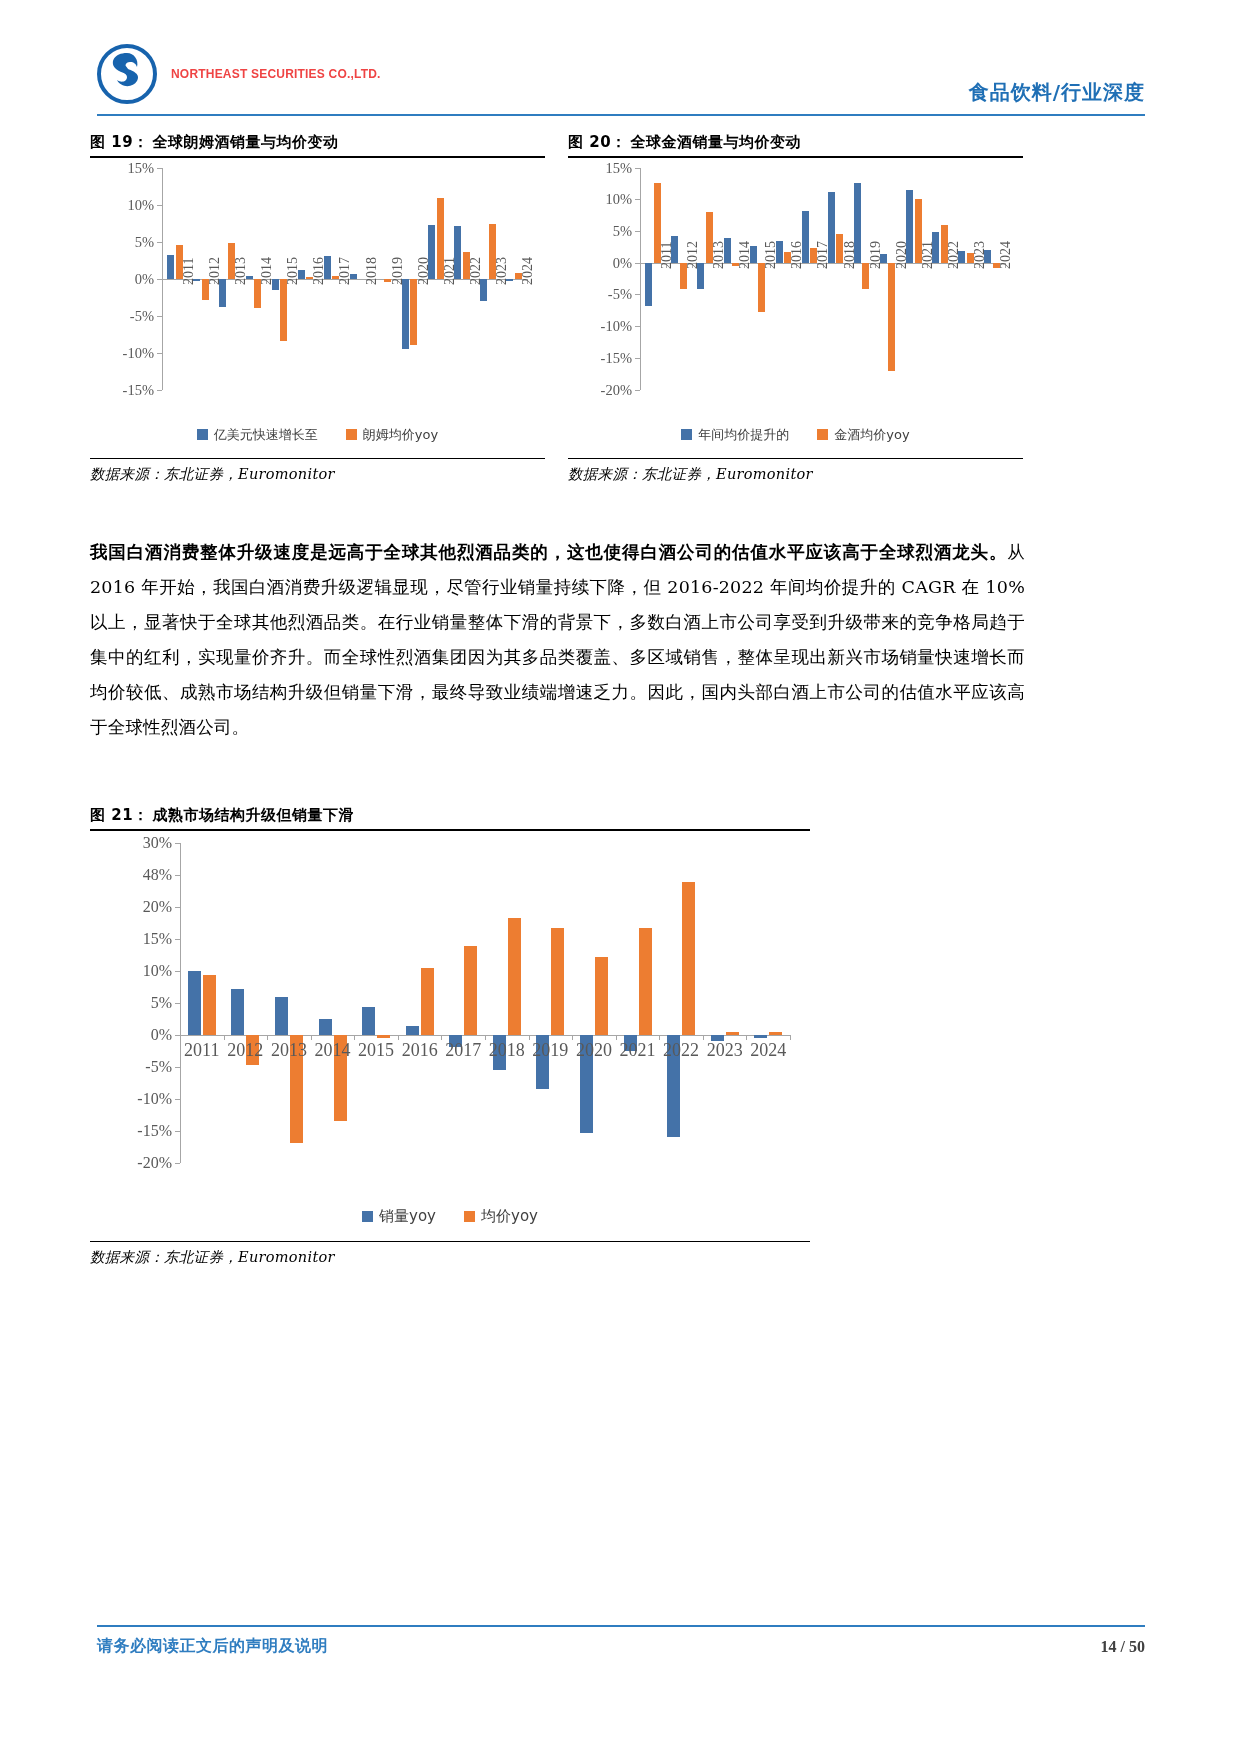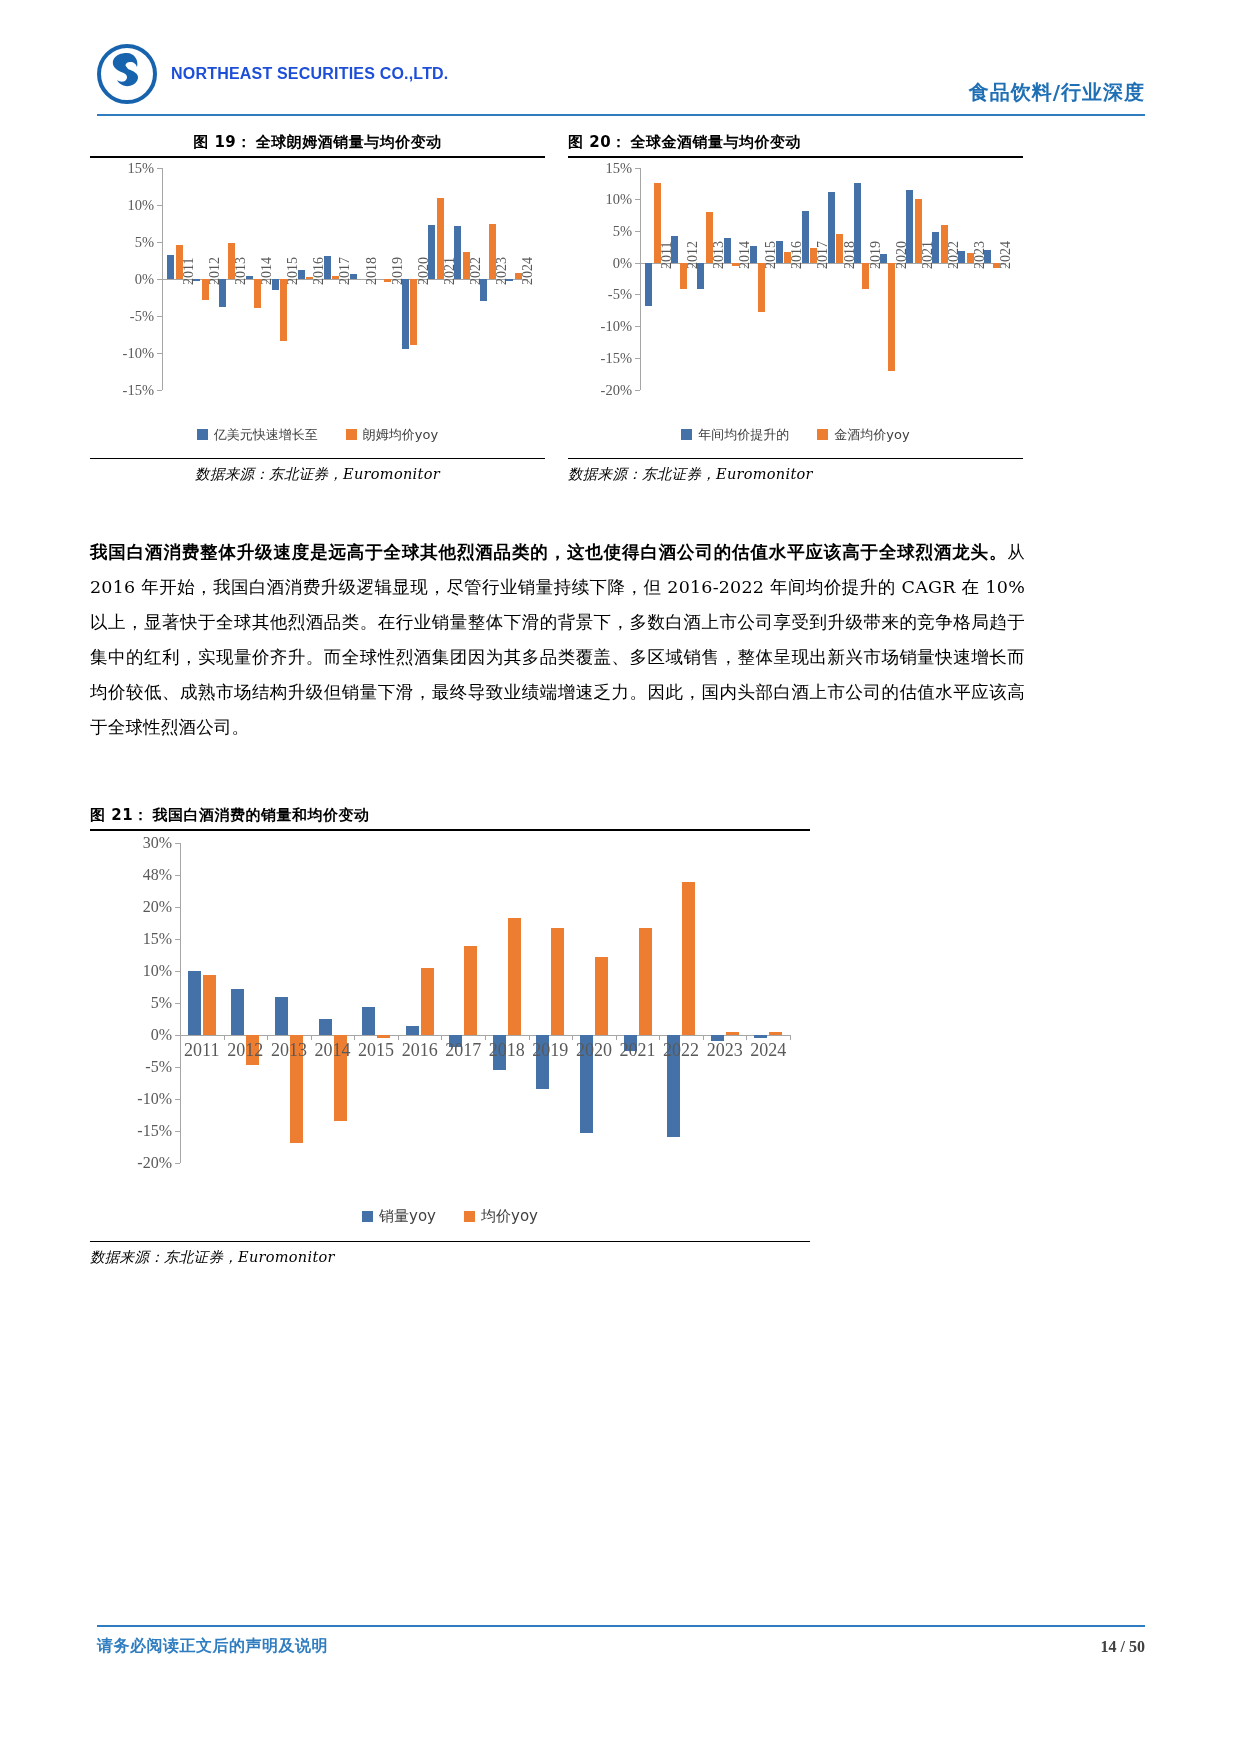--- a/index.html
+++ b/index.html
@@ -21,22 +21,22 @@
   .logo-wrap { display:flex; align-items:center; gap:14px; }
   .logo-mark { width:60px; height:60px; flex:0 0 60px; position:relative; }
   .logo-text { display:flex; flex-direction:column; justify-content:center; gap:2px; }
   .logo-cn {
     font-family:"DejaVu Sans", sans-serif;
     font-weight:bold; font-size:30px; letter-spacing:1px;
     color:#1a1a1a; line-height:1.05;
   }
   .logo-en {
     font-family:"Liberation Sans", sans-serif;
-    font-weight:bold; font-size:16px; letter-spacing:0.2px;
-    color:#1d4ed8; line-height:1.05;
+    font-weight:bold; font-size:12px; letter-spacing:0.2px;
+    color:#ef4444; line-height:1.05;
   }
   .header-right {
     font-family:"DejaVu Sans", sans-serif;
     font-weight:bold; font-size:20px; color:#1f6fb5;
     letter-spacing:1px; align-self:flex-end; padding-bottom:4px;
   }
   .header-rule {
     position:absolute; left:97px; top:114px; width:1048px; height:2px;
     background:#2f7dc0;
   }
@@ -49,21 +49,21 @@
   }
   .fig-title .num { margin-right:4px; }
   .fig-rule { height:1.6px; background:#000; margin-top:4px; }
   .src-rule { height:1px; background:#000; }
   .src-line {
     font-family:"DejaVu Serif", serif;
     font-size:14.5px; color:#000; font-style:italic;
     padding-top:6px; letter-spacing:0.3px;
   }
 
-  #fig19 { position:absolute; left:90px; top:133px; width:455px;text-align:center; }
+  #fig19 { position:absolute; left:90px; top:133px; width:455px; }
   #fig20 { position:absolute; left:568px; top:133px; width:455px; }
   #fig21 { position:absolute; left:90px; top:806px; width:720px; }
 
   .chart-area { position:relative; }
 
   
   .plot { position:relative; }
   .axis-line { position:absolute; background:#a6a6a6; }
   .ytick-lbl {
     position:absolute; right:0; transform:translateY(-50%);
@@ -339,21 +339,21 @@
         </div>
       </div>
     <div class="src-rule"></div>
     <div class="src-line">数据来源：东北证券，Euromonitor</div>
   </div>
 
   <div class="para" id="para1"><b>我国白酒消费整体升级速度是远高于全球其他烈酒品类的，这也使得白酒公司的估值水平应该高于全球烈酒龙头。</b><span>从 2016 年开始，我国白酒消费升级逻辑显现，尽管行业销量持续下降，但 2016-2022 年间均价提升的 CAGR 在 10%以上，显著快于全球其他烈酒品类。在行业销量整体下滑的背景下，多数白酒上市公司享受到升级带来的竞争格局趋于集中的红利，实现量价齐升。而全球性烈酒集团因为其多品类覆盖、多区域销售，整体呈现出新兴市场销量快速增长而均价较低、成熟市场结构升级但销量下滑，最终导致业绩端增速乏力。因此，国内头部白酒上市公司的估值水平应该高于全球性烈酒公司。</span></div>
 
   <div id="fig21">
     <div class="fig-title">
-      <span class="num">图 21：</span><span>我国白酒消费的销量和均价变动</span>
+      <span class="num">图 21：</span><span>成熟市场结构升级但销量下滑</span>
     </div>
     <div class="fig-rule"></div>
     <div class="chart-area" id="chart21" style="height:410px;">
         <div class="plot" style="position: absolute; left: 0px; top: 0px; width: 720px; height: 402px;">
           <div class="ytick-lbl" style="top: 12px; right: 638px; font-size: 16px;">30%</div>
           <div class="tickmark" style="left: 85px; top: 12px; width: 5px;"></div>
           <div class="ytick-lbl" style="top: 44px; right: 638px; font-size: 16px;">48%</div>
           <div class="tickmark" style="left: 85px; top: 44px; width: 5px;"></div>
           <div class="ytick-lbl" style="top: 76px; right: 638px; font-size: 16px;">20%</div>
           <div class="tickmark" style="left: 85px; top: 76px; width: 5px;"></div>

